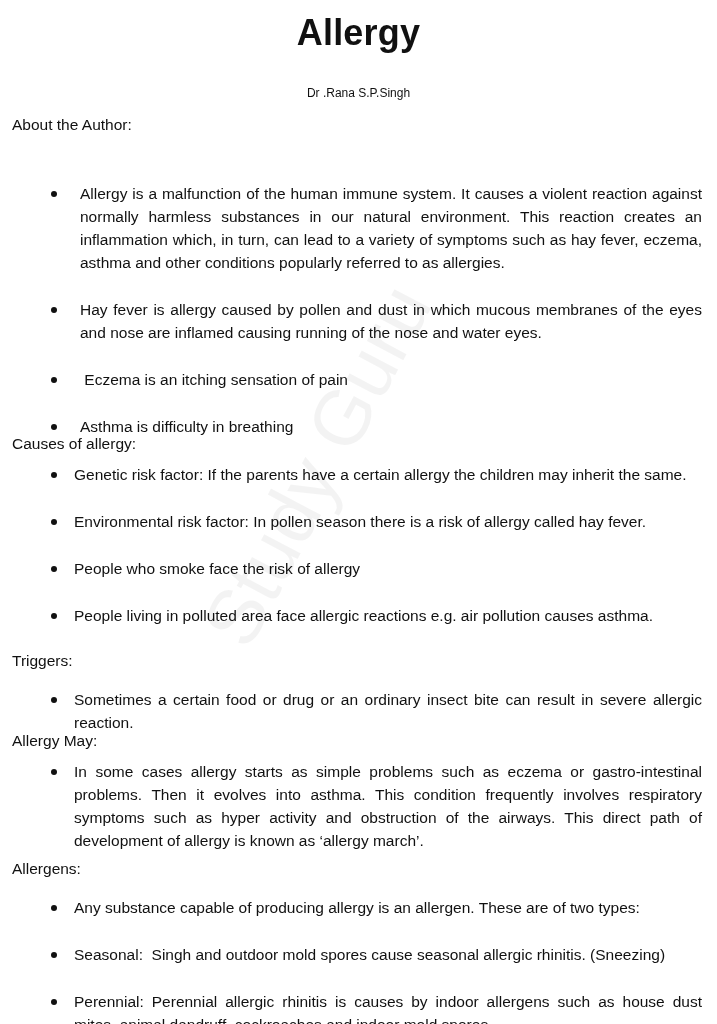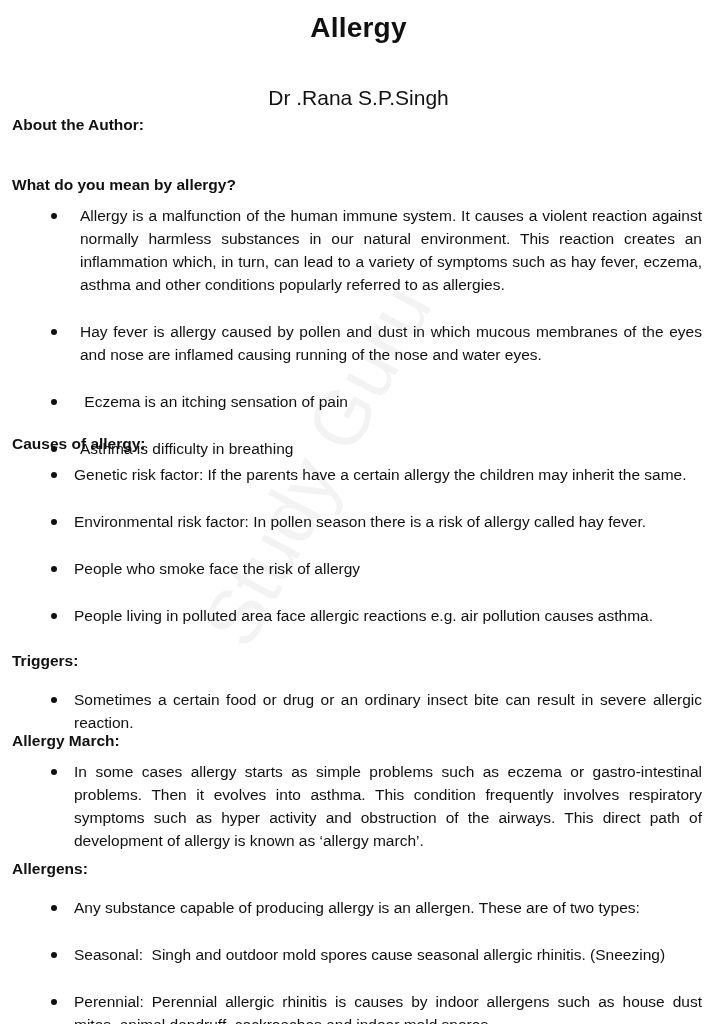--- a/index.html
+++ b/index.html
@@ -1,27 +1,27 @@
 <!DOCTYPE html>
 <html><head>
 <meta charset="utf-8">
 <style>
   html, body { margin: 0; padding: 0; background: #ffffff; }
   body { width: 717px; height: 1024px; position: relative; overflow: hidden;
          font-family: "Liberation Sans", sans-serif; color: #111; }
   .page { position: relative; width: 717px; height: 1024px; }
   .title { position: absolute; top: 12px; left: 0; width: 717px; text-align: center;
-           font-size: 28px; font-weight: bold; letter-spacing: 0.2px; }
+           font-size: 36px; font-weight: bold; letter-spacing: 0.2px; }
   .author { position: absolute; top: 86px; left: 0; width: 717px; text-align: center;
-            font-size: 21px; }
+            font-size: 12px; }
   .watermark { position: absolute; left: 120px; top: 420px; font-size: 78px; color: #000;
                opacity: 0.045; transform: rotate(-62deg); white-space: nowrap;
                pointer-events: none; font-family: "Liberation Sans", sans-serif; }
   .section { position: absolute; left: 12px; width: 690px; }
-  .heading { font-weight: bold; font-size: 15.5px; line-height: 22px; margin: 0; }
+  .heading { font-weight: normal; font-size: 15.5px; line-height: 22px; margin: 0; }
   ul { list-style: none; margin: 0; padding: 0; }
   li { position: relative; font-size: 15.5px; line-height: 23px; text-align: justify;
        margin-top: 24px; }
   li .dot { position: absolute; top: 9px; width: 6px; height: 6px; border-radius: 50%;
             background: #111; }
   .s1 li { padding-left: 68px; } .s1 li .dot { left: 39px; }
   .s2 li { padding-left: 62px; } .s2 li .dot { left: 39px; }
   .text { display: block; }
 </style>
 </head>
@@ -31,21 +31,20 @@
   <div class="watermark">Study Guru</div>
 
   <div class="title">Allergy</div>
   <div class="author">Dr .Rana S.P.Singh</div>
 
   <div class="section s1" style="top:114px;">
     <p class="heading">About the Author:</p>
   </div>
 
   <div class="section s1" style="top:174px;">
-    <p class="heading">What do you mean by allergy?</p>
     <ul>
       <li style="margin-top:8px;">
         <span class="dot"></span>
         <span class="text">Allergy is a malfunction of the human immune system. It causes a violent reaction against normally harmless substances in our natural environment. This reaction creates an inflammation which, in turn, can lead to a variety of symptoms such as hay fever, eczema, asthma and other conditions popularly referred to as allergies.</span>
       </li>
       <li>
         <span class="dot"></span>
         <span class="text">Hay fever is allergy caused by pollen and dust in which mucous membranes of the eyes and nose are inflamed causing running of the nose and water eyes.</span>
       </li>
       <li>
@@ -85,21 +84,21 @@
     <p class="heading">Triggers:</p>
     <ul>
       <li style="margin-top:16px;">
         <span class="dot"></span>
         <span class="text">Sometimes a certain food or drug or an ordinary insect bite can result in severe allergic reaction.</span>
       </li>
     </ul>
   </div>
 
   <div class="section s2" style="top:730px;">
-    <p class="heading">Allergy March:</p>
+    <p class="heading">Allergy May:</p>
     <ul>
       <li style="margin-top:8px;">
         <span class="dot"></span>
         <span class="text">In some cases allergy starts as simple problems such as eczema or gastro-intestinal problems. Then it evolves into asthma. This condition frequently involves respiratory symptoms such as hyper activity and obstruction of the airways. This direct path of development of allergy is known as ‘allergy march’.</span>
       </li>
     </ul>
   </div>
 
   <div class="section s2" style="top:858px;">
     <p class="heading">Allergens:</p>

